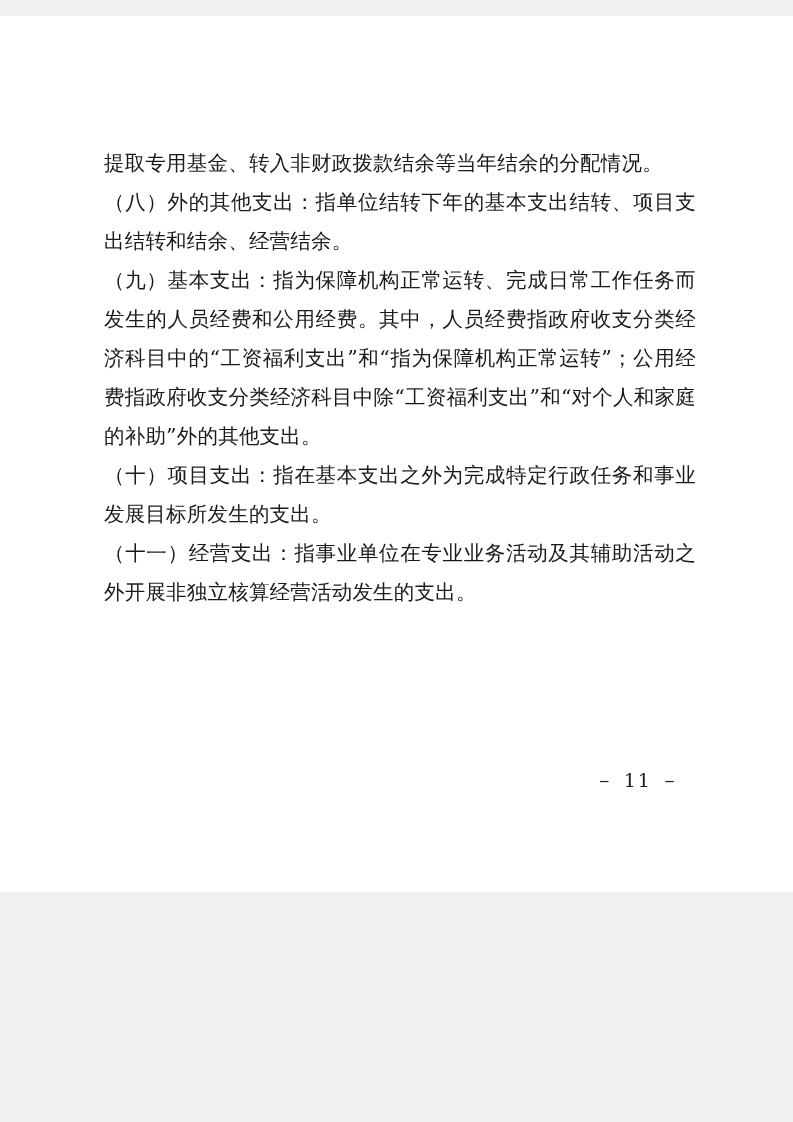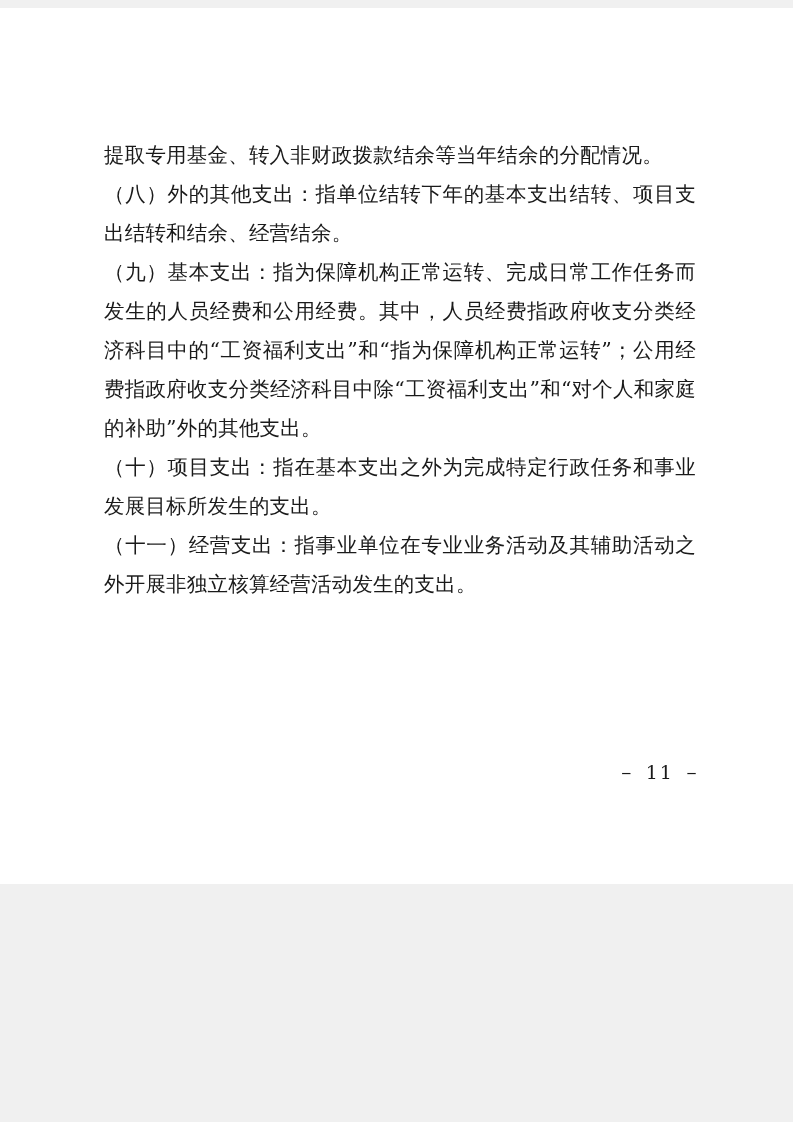--- a/index.html
+++ b/index.html
@@ -4,21 +4,21 @@
 <style>
   html, body {
     margin: 0;
     padding: 0;
     background: #f0f0f0;
   }
   .page {
     position: relative;
     width: 793px;
     height: 876px;
-    margin: 8px auto;
+    margin: 16px auto;
     background: #ffffff;
     box-sizing: border-box;
     overflow: hidden;
   }
   .content {
     position: absolute;
     left: 104px;
     top: 128px;
     width: 592px;
   }
@@ -28,21 +28,21 @@
     line-height: 39px;
     color: #1a1a1a;
     text-align: justify;
     text-justify: inter-ideograph;
     margin: 0;
     letter-spacing: 0.2px;
     white-space: pre-wrap;
   }
   .page-number {
     position: absolute;
-    right: 90px;
+    right: 112px;
     bottom: 98px;
     font-family: "DejaVu Serif", "Liberation Serif", serif;
     font-size: 19px;
     color: #1a1a1a;
     letter-spacing: 2px;
   }
 </style>
 </head>
 <body>
 

